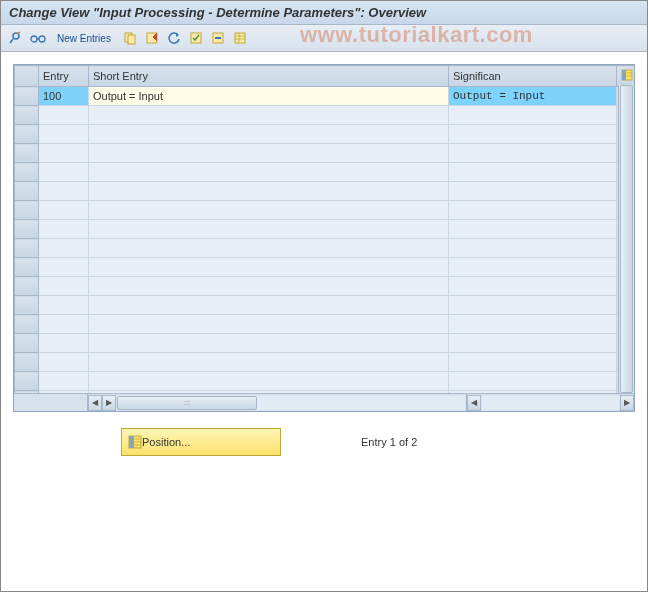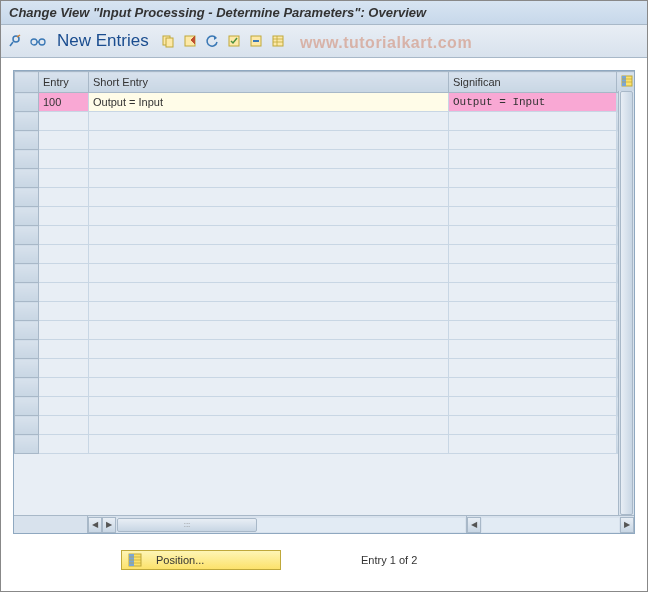--- a/index.html
+++ b/index.html
@@ -33,41 +33,41 @@
     }
     .toolbar .icon-btn {
       width: 18px;
       height: 18px;
       display: inline-flex;
       align-items: center;
       justify-content: center;
       cursor: pointer;
     }
     .toolbar .text-btn {
-      font-size: 17px;
+      font-size: 10px;
       color: #1a4d8f;
       padding: 2px 6px;
       cursor: pointer;
     }
     .content-area {
       padding: 12px;
     }
     .panel {
       border: 1px solid #8fa8c0;
     }
     .panel-header {
       background: linear-gradient(#e2ebf4, #d2dfec);
       padding: 3px 6px;
       font-size: 11px;
       color: #333;
       border-bottom: 1px solid #8fa8c0;
     }
     .table-container {
       position: relative;
-      height: 462px;
+      height: 346px;
       background: #e8eef5;
       overflow: hidden;
     }
     .data-table {
       border-collapse: collapse;
       width: 100%;
       table-layout: fixed;
     }
     .data-table th {
       background: linear-gradient(#d8e2ed, #c8d6e4);
@@ -90,21 +90,21 @@
       font-size: 11px;
       height: 19px;
       background: #eef3f9;
       color: #333;
     }
     .data-table td.row-selector {
       background: linear-gradient(#d8e2ed, #c8d6e4);
       border: 1px solid #a8b8c8;
     }
     .data-table td.editable {
-      background: #f9a8d4;
+      background: #7dd3fc;
     }
     .data-table td.editable-hl {
       background: #fffce8;
     }
     .data-table td.monospace {
       font-family: "Courier New", monospace;
       font-size: 11px;
     }
     .data-table tr.empty td {
       background: #e8eef5;
@@ -202,39 +202,39 @@
     .position-btn {
       margin-left: 100px;
       background: linear-gradient(#fef5b5, #fce26b);
       border: 1px solid #bfa83a;
       padding: 2px 24px 2px 6px;
       font-size: 11px;
       color: #333;
       cursor: pointer;
       display: inline-flex;
       align-items: center;
-      gap: 14px;
-      height: 20px;
+      gap: 0;
+      height: 28px;
       min-width: 160px;
     }
     .position-btn .pos-icon {
       display:inline-flex;
       width:14px; height:14px;
       align-items:center; justify-content:center;
     }
     .entry-status {
       margin-left: 80px;
       font-size: 11px;
       color: #333;
     }
     .watermark {
       position: absolute;
-      top: 34px;
+      top: 22px;
       left: 300px;
-      font-size: 16px;
+      font-size: 22px;
       font-weight: bold;
       color: rgba(205, 100, 60, 0.4);
       pointer-events: none;
       letter-spacing: 0.5px;
     }
   </style>
 </head>
 <body>
 
 <div class="title-bar">

